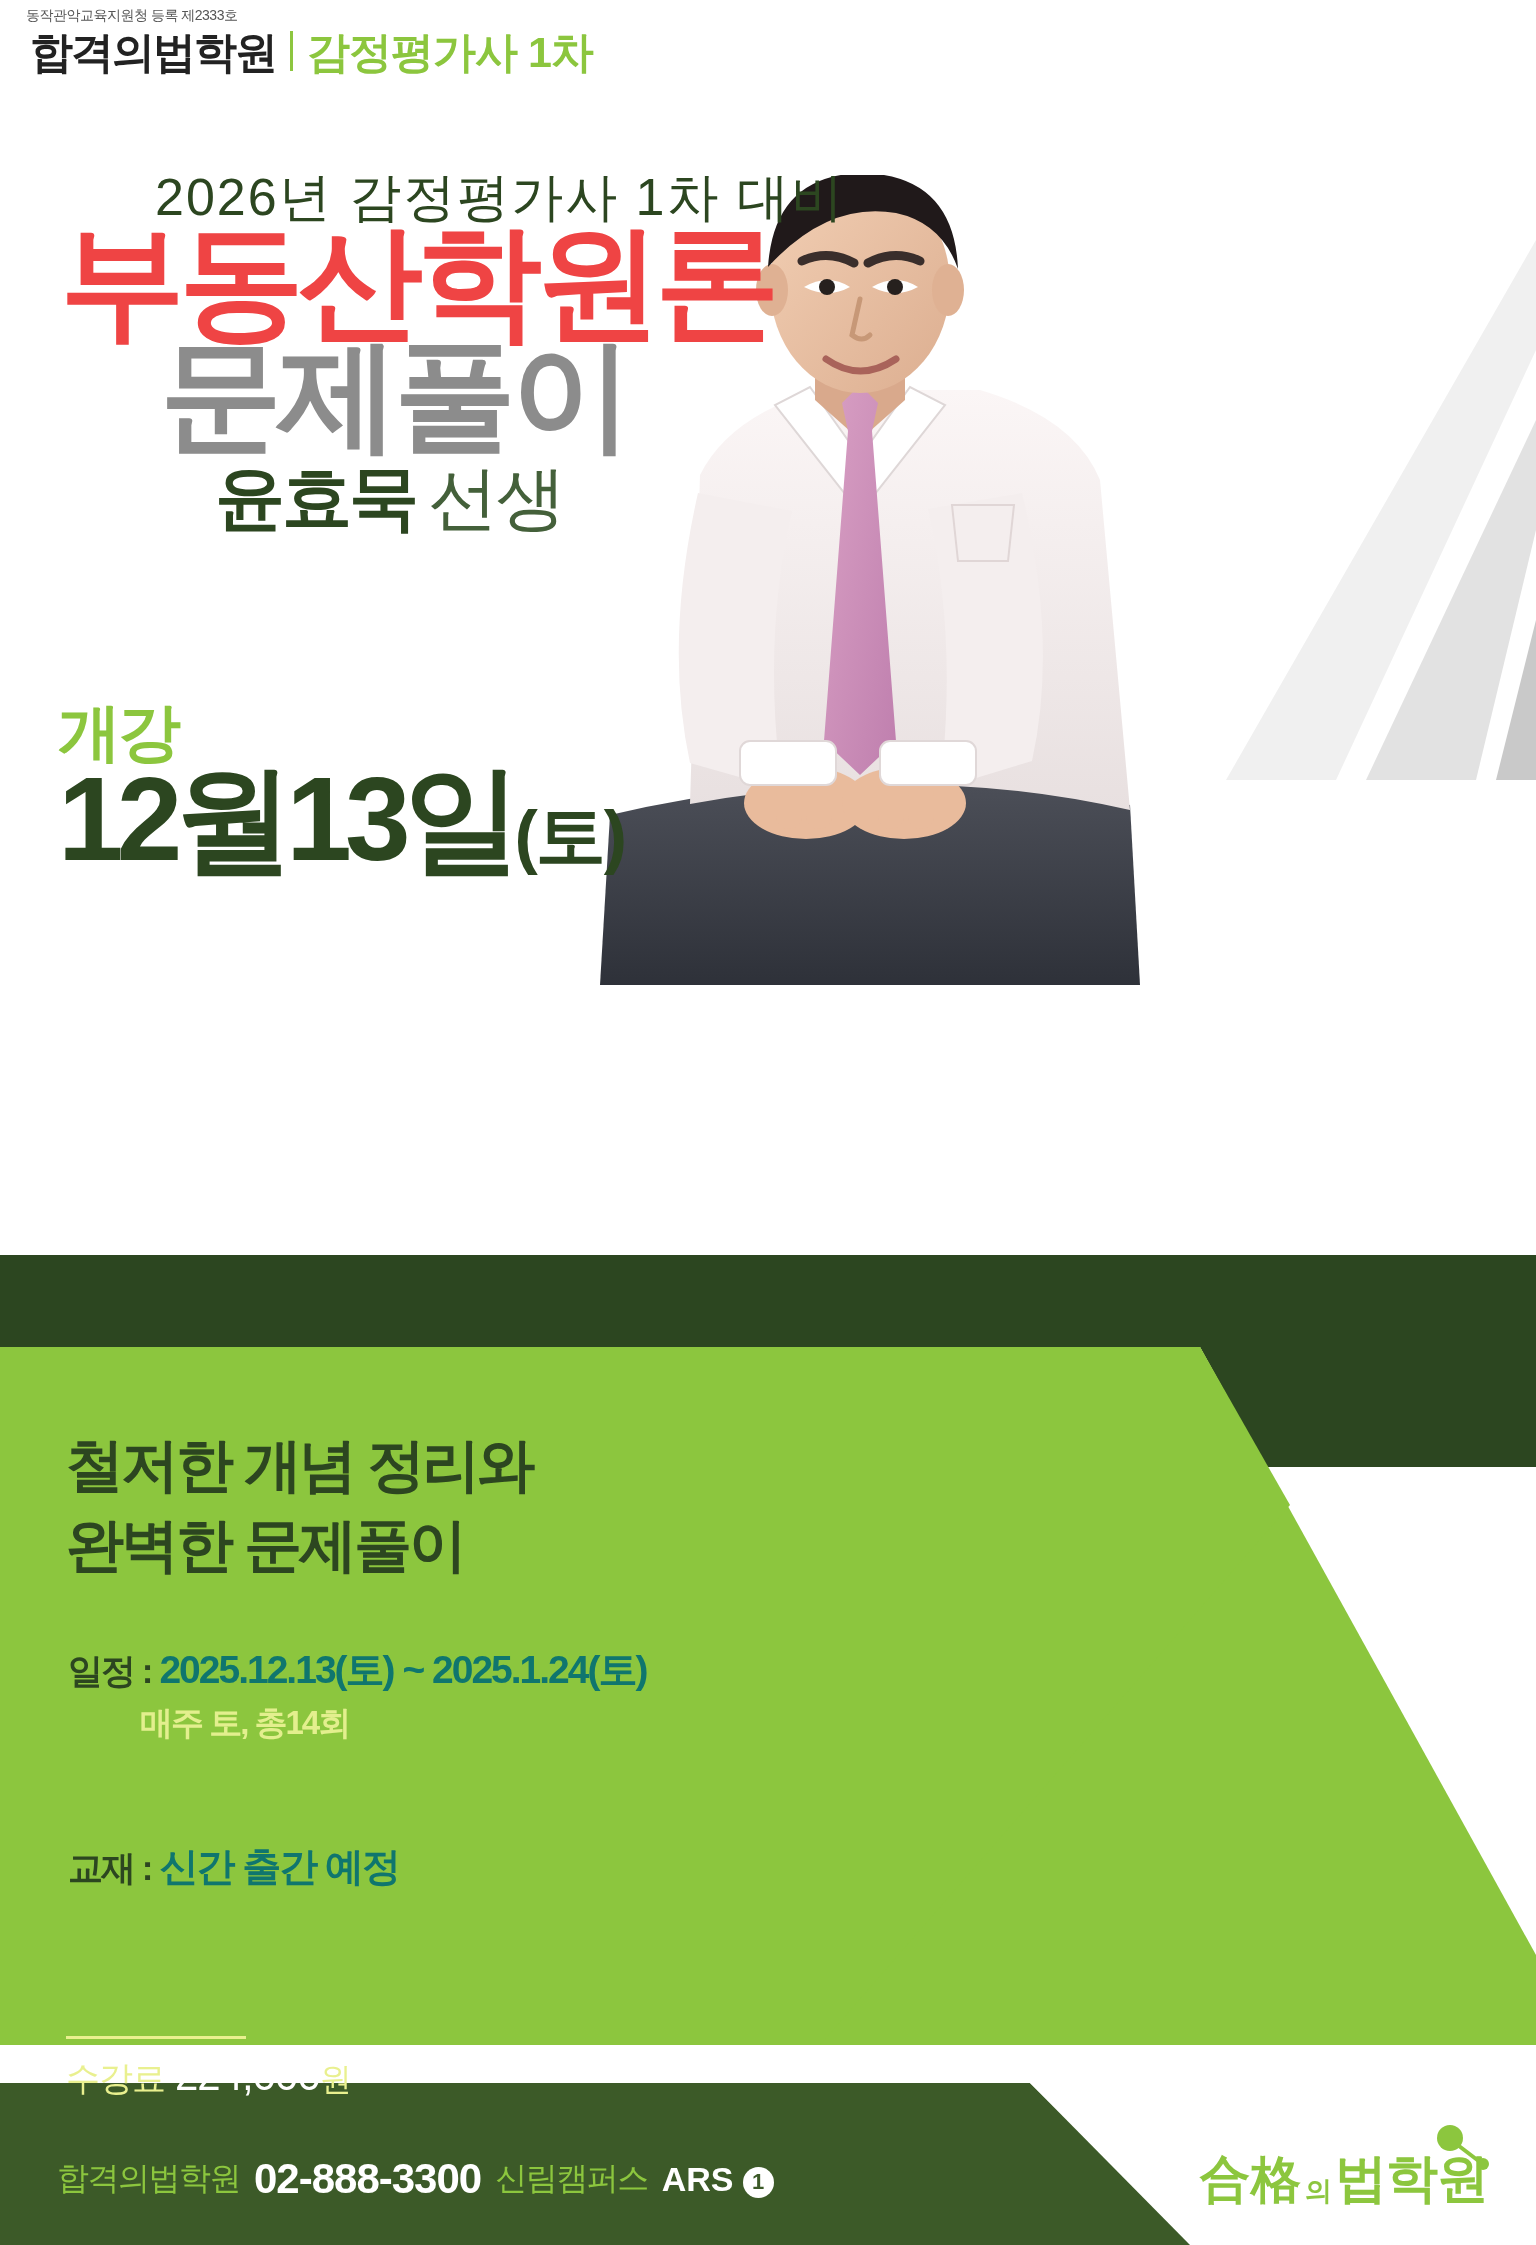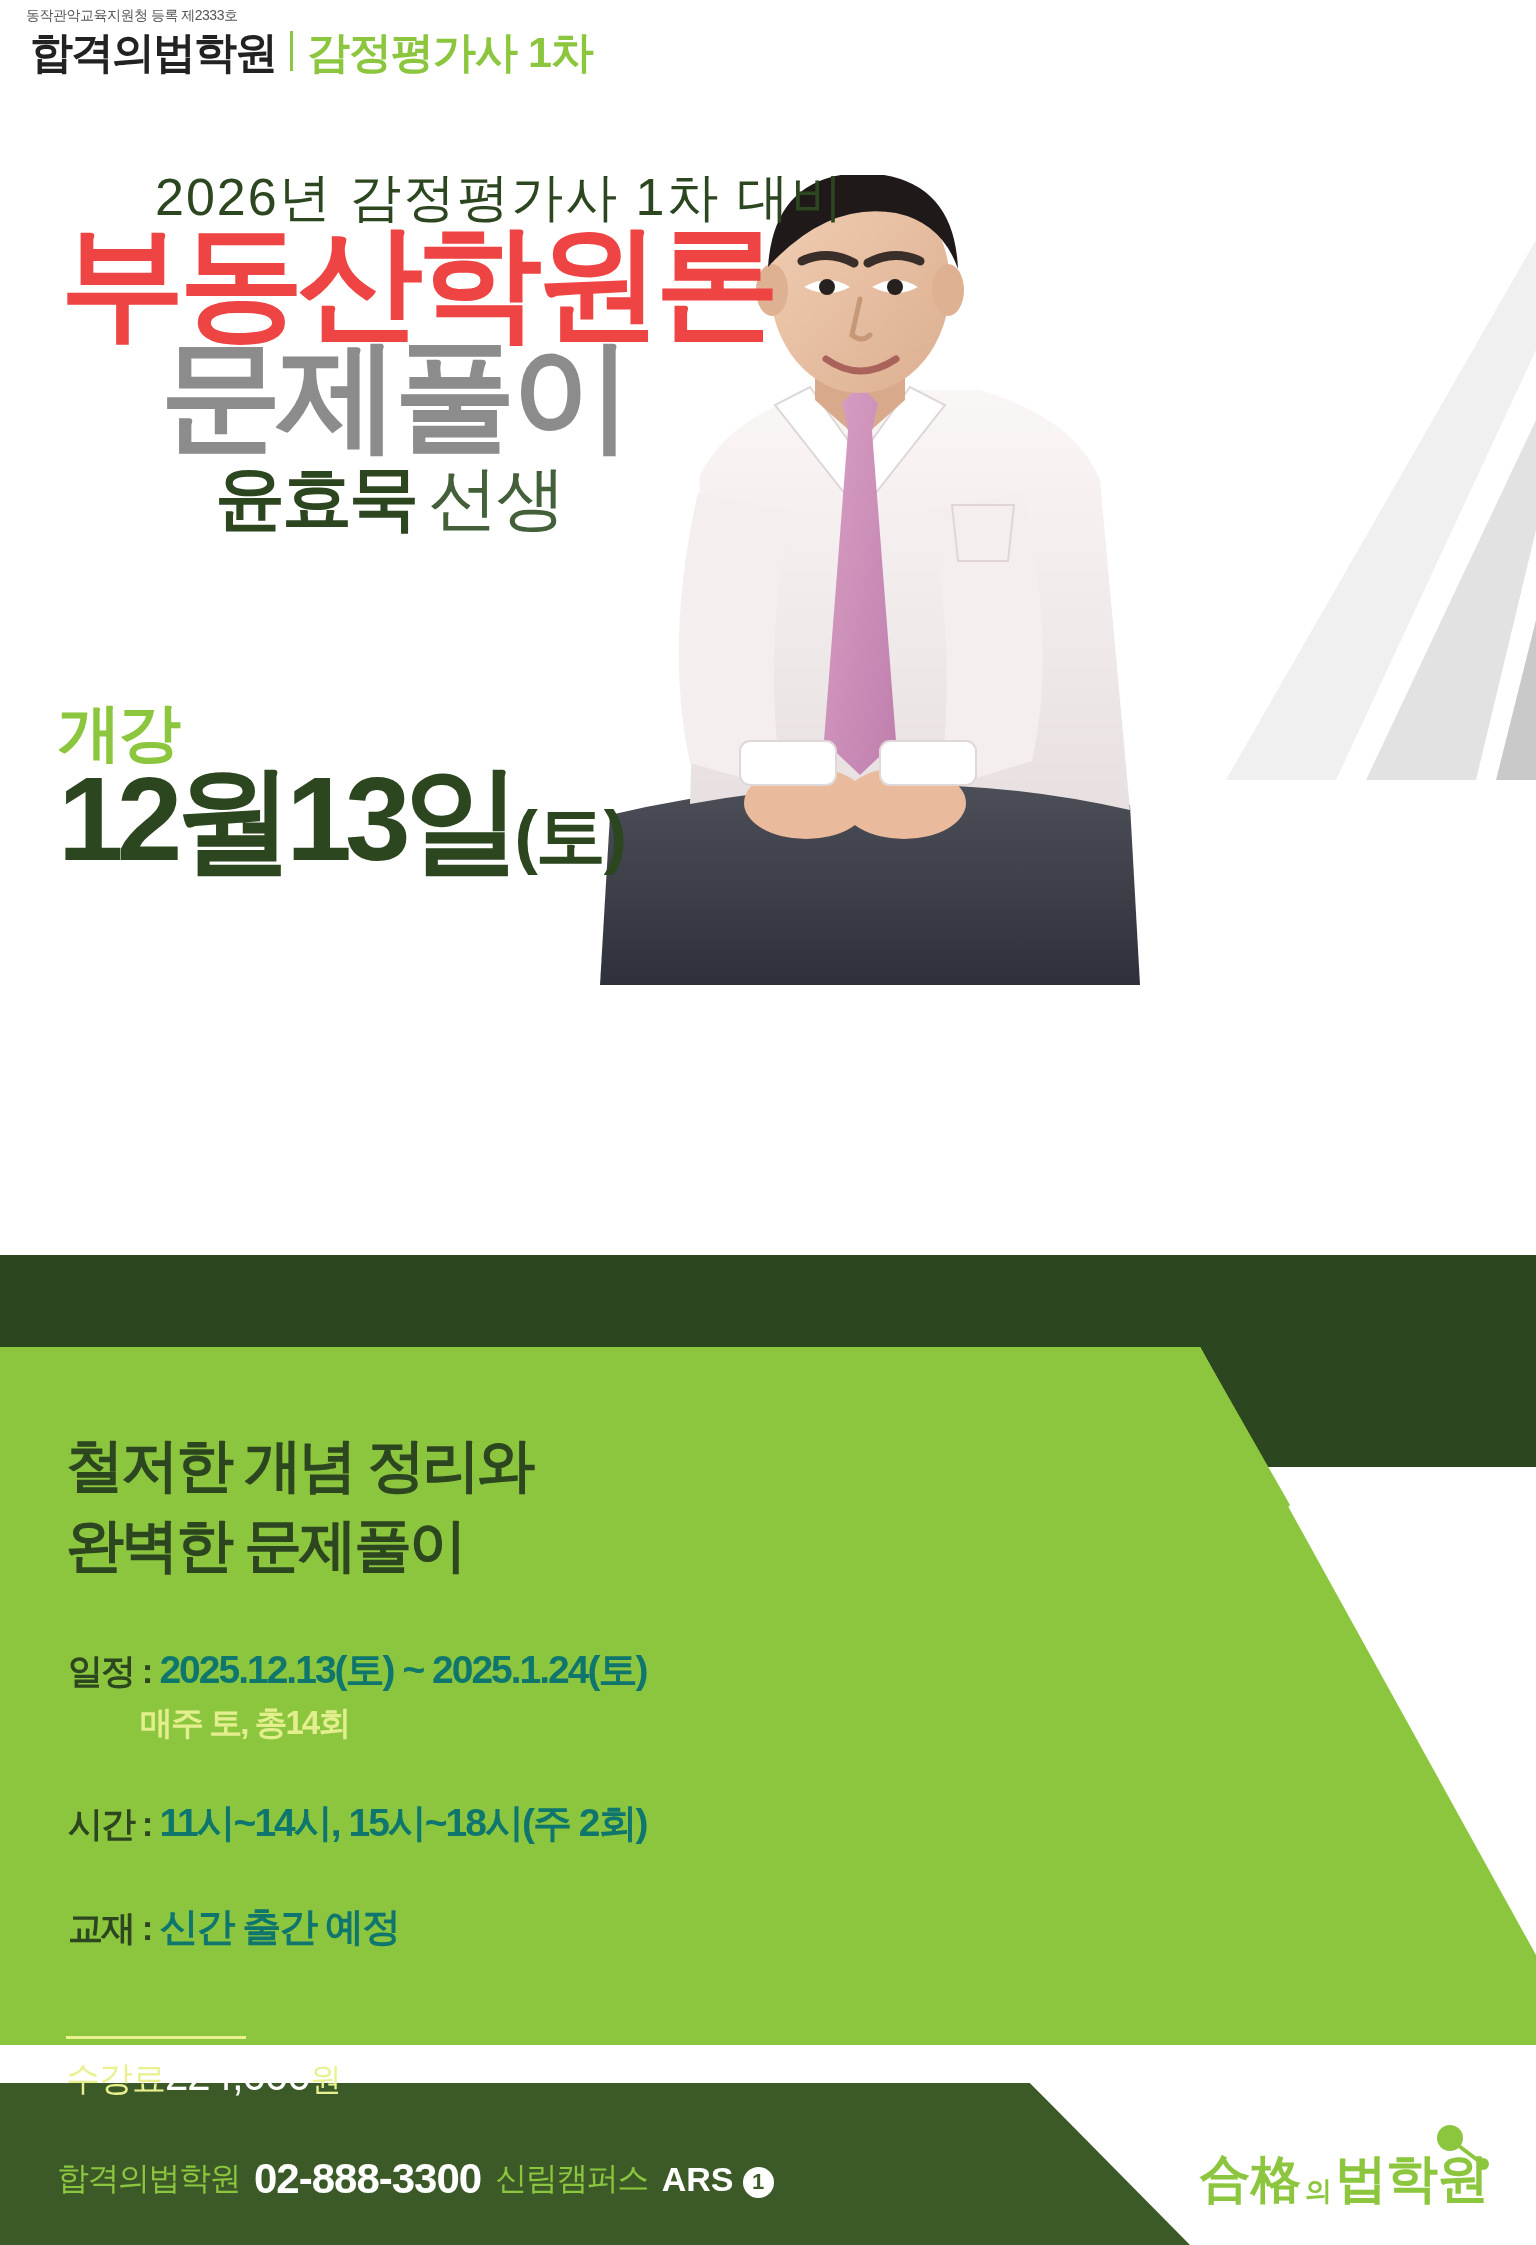--- a/index.html
+++ b/index.html
@@ -79,21 +79,21 @@
   .info-row { margin-bottom:6px; }
   .info-key { font-size:35px; font-weight:bold; color:#2c4620; letter-spacing:-2px; }
   .info-val { font-size:39px; font-weight:bold; color:#0f766e; letter-spacing:-2px; margin-left:8px; }
   .info-note { display:block; font-size:33px; font-weight:bold; color:#e3ef8e; letter-spacing:-2px; margin:4px 0 0 72px; }
   .info-gap { height:44px; }
 
   
   .price-wrap { position:absolute; left:66px; top:2036px; }
   .price-rule { width:180px; height:3px; background:#e9f08f; margin-bottom:13px; }
   .price-label { font-size:34px; font-weight:500; color:#e9f08f; letter-spacing:-1px; }
-  .price-value { font-size:42px; font-weight:400; color:#ffffff; letter-spacing:-1px; margin-left:0; }
+  .price-value { font-size:42px; font-weight:400; color:#ffffff; letter-spacing:-1px; margin-left:10px; }
   .price-unit { font-size:32px; font-weight:500; color:#e9f08f; letter-spacing:-1px; }
 
   
   .footer-text { position:absolute; left:57px; top:2155px; display:flex; align-items:center; white-space:nowrap; }
   .f-brand { font-size:32px; font-weight:500; color:#8cc63e; letter-spacing:-1.5px; }
   .f-phone { font-size:42px; font-weight:bold; color:#ffffff; letter-spacing:-1px; margin:0 14px; }
   .f-campus { font-size:32px; font-weight:500; color:#8cc63e; letter-spacing:-1.5px; margin-right:14px; }
   .f-ars { font-size:34px; font-weight:bold; color:#ffffff; letter-spacing:0; }
   .f-ars-num {
     display:inline-flex; align-items:center; justify-content:center;
@@ -234,23 +234,20 @@
     <span>철저한 개념 정리와</span><br>
     <span>완벽한 문제풀이</span>
   </div>
 
   <div class="info">
     <div class="info-row">
       <span class="info-key">일정 :</span><span class="info-val">2025.12.13(토) ~ 2025.1.24(토)</span>
       <span class="info-note">매주 토, 총14회</span>
     </div>
     <div class="info-gap"></div>
-    <div class="info-row">
-      <span class="info-key">시간 :</span><span class="info-val">11시~14시, 15시~18시(주 2회)</span>
-    </div>
     <div class="info-gap"></div>
     <div class="info-row">
       <span class="info-key">교재 :</span><span class="info-val">신간 출간 예정</span>
     </div>
   </div>
 
   <div class="price-wrap">
     <div class="price-rule"></div>
     <div>
       <span class="price-label">수강료</span><span class="price-value">224,000</span><span class="price-unit">원</span>

